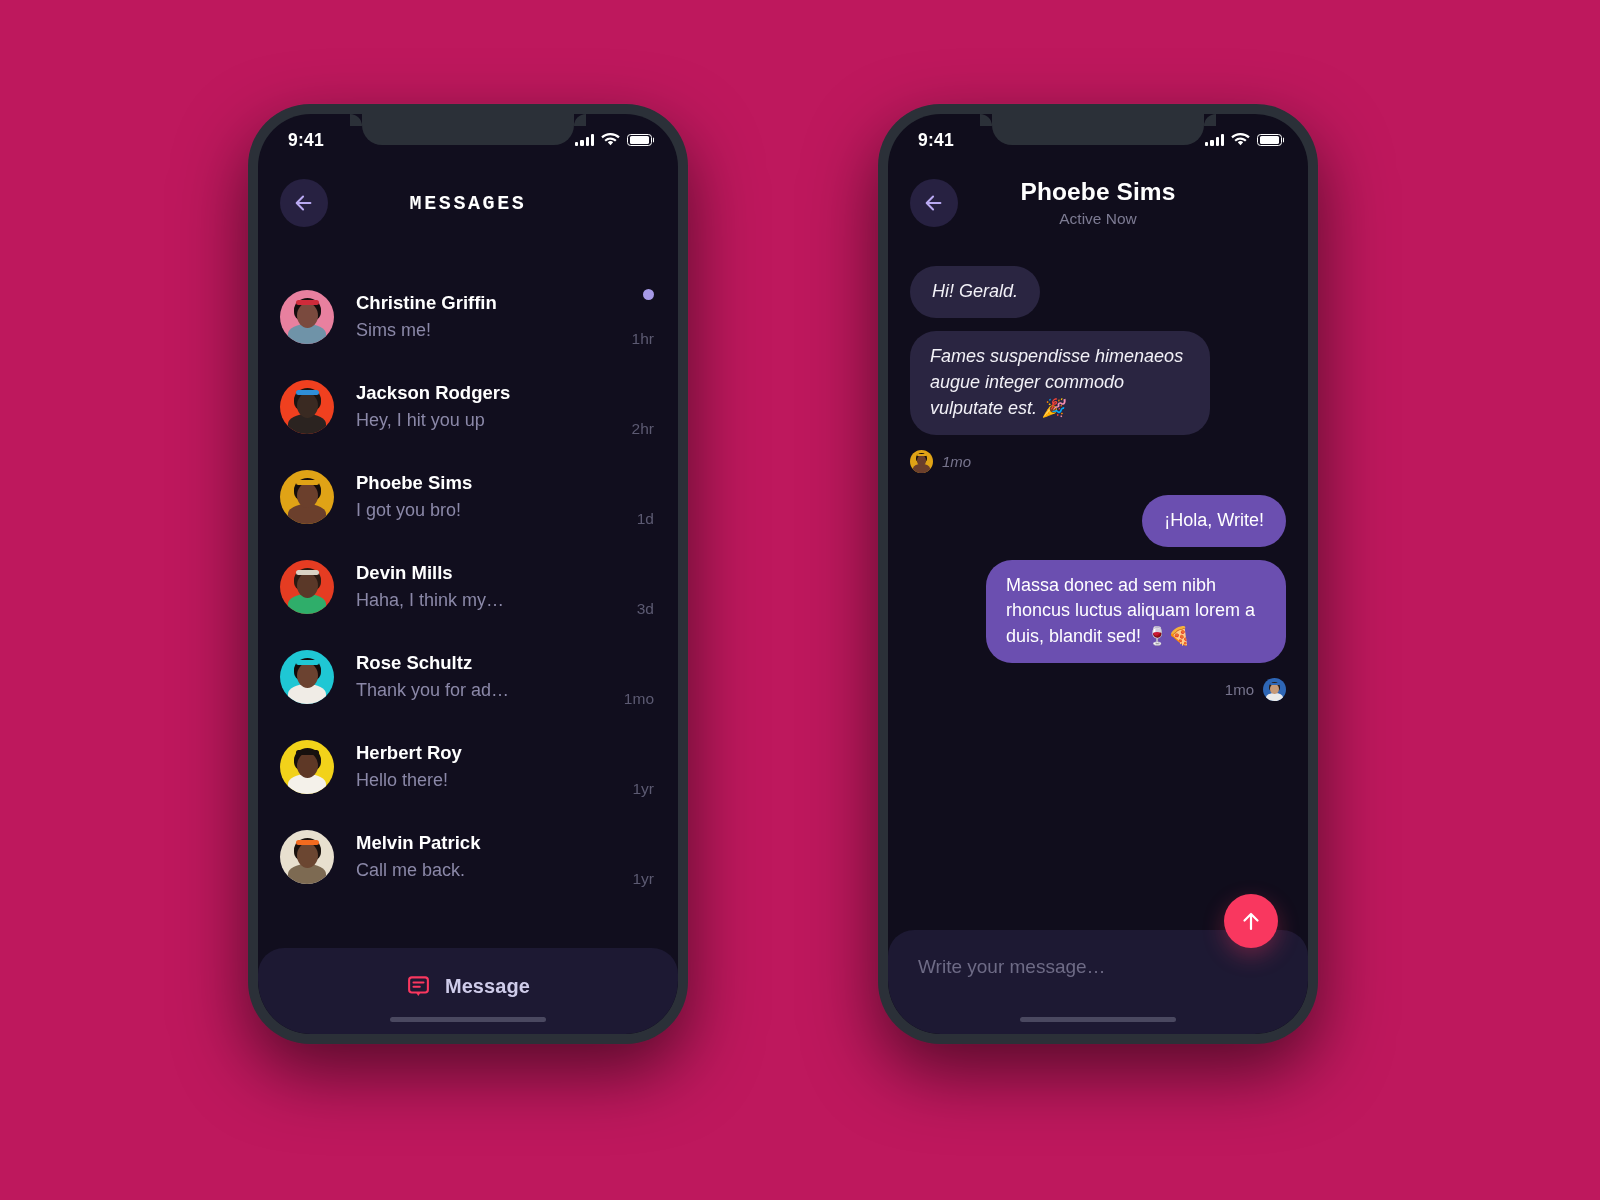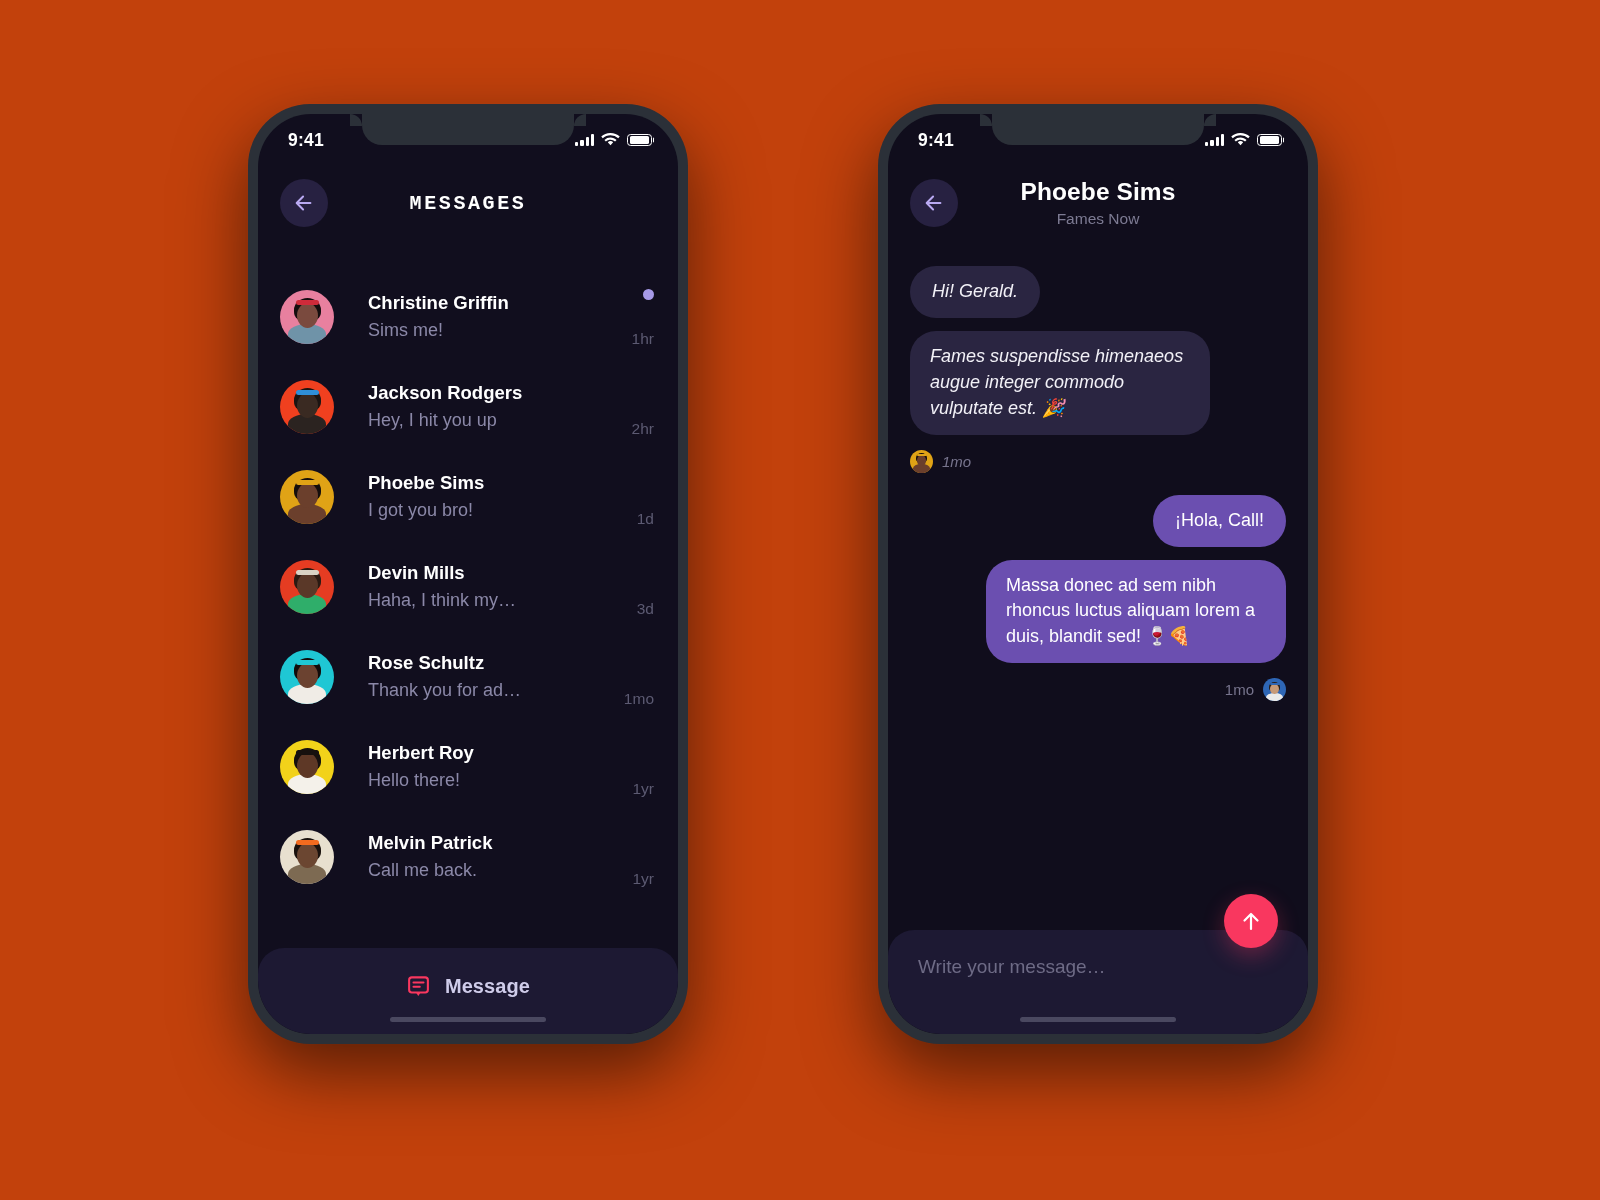--- a/index.html
+++ b/index.html
@@ -9,21 +9,21 @@
     height: 1200px;
     background: #1b1e22;
     font-family: "Liberation Sans", sans-serif;
     overflow: hidden;
   }
 
   #stage {
     position: relative;
     width: 1600px;
     height: 1200px;
-    background: #c2410c;
+    background: #be185d;
   }
 
   
   .phone {
     position: absolute;
     width: 440px;
     height: 940px;
     background: #2b3038;
     border-radius: 62px;
     box-shadow: 0 28px 70px rgba(0,0,0,0.55),
@@ -178,21 +178,21 @@
   .avatar {
     width: 54px; height: 54px;
     border-radius: 50%;
     flex: 0 0 auto;
     overflow: hidden;
     position: relative;
   }
   .conv-text {
     flex: 1;
     min-width: 0;
-    margin-left: 34px;
+    margin-left: 22px;
   }
   .conv-name {
     font-size: 18.5px;
     font-weight: 700;
     color: #ffffff;
     line-height: 1.3;
     white-space: nowrap;
   }
   .conv-prev {
     font-size: 18px;
@@ -573,21 +573,21 @@
       </div>
 
       <div class="nav">
         <div class="back-btn">
           <svg viewBox="0 0 24 24">
             <path d="M19 12H5M11 5l-7 7 7 7" fill="none" stroke="#b9a9f2" stroke-width="2.2" stroke-linecap="round" stroke-linejoin="round"></path>
           </svg>
         </div>
         <div class="nav-title-wrap">
           <div class="chat-title">Phoebe Sims</div>
-          <div class="chat-sub">Fames Now</div>
+          <div class="chat-sub">Active Now</div>
         </div>
       </div>
 
       <div class="chat-body" id="chat-body">
           <div class="msg-group in">
             <div class="bubble in short">Hi! Gerald.</div>
           </div>
           <div class="msg-group in">
             <div class="bubble in">Fames suspendisse himenaeos augue integer commodo vulputate est. 🎉</div>
             <div class="stamp in">
@@ -595,21 +595,21 @@
                 <div class="av-bg" style="background:#e0a316"></div>
                 <div class="av-body" style="left:3.4074074074074074px;bottom:0;width:16.185185185185187px;height:8.518518518518519px;background:#6b3f2c"></div>
                 <div class="av-hair" style="left:5.962962962962963px;top:3.4074074074074074px;width:11.5px;height:10.222222222222221px;background:#150e0c"></div>
                 <div class="av-head" style="left:7.2407407407407405px;top:5.537037037037037px;width:8.944444444444445px;height:10.648148148148149px;background:#6b3f2c"></div>
                 <div class="av-acc" style="left:6.814814814814815px;top:4.2592592592592595px;width:9.796296296296296px;height:2.1296296296296298px;background:#e0a316;border-radius:1.7037037037037037px"></div>
               </div>
               <div class="stamp-time">1mo</div>
             </div>
           </div>
           <div class="msg-group out">
-            <div class="bubble out short">¡Hola, Call!</div>
+            <div class="bubble out short">¡Hola, Write!</div>
           </div>
           <div class="msg-group out">
             <div class="bubble out">Massa donec ad sem nibh rhoncus luctus aliquam lorem a duis, blandit sed! 🍷🍕</div>
             <div class="stamp out">
               <div class="stamp-time">1mo</div>
               <div class="avatar stamp-av" style="width: 23px; height: 23px;">
                 <div class="av-bg" style="background:#2e66b5"></div>
                 <div class="av-body" style="left:3.4074074074074074px;bottom:0;width:16.185185185185187px;height:8.518518518518519px;background:#eaeaea"></div>
                 <div class="av-hair" style="left:5.962962962962963px;top:3.4074074074074074px;width:11.5px;height:10.222222222222221px;background:#2a1d14"></div>
                 <div class="av-head" style="left:7.2407407407407405px;top:5.537037037037037px;width:8.944444444444445px;height:10.648148148148149px;background:#c79a78"></div>

